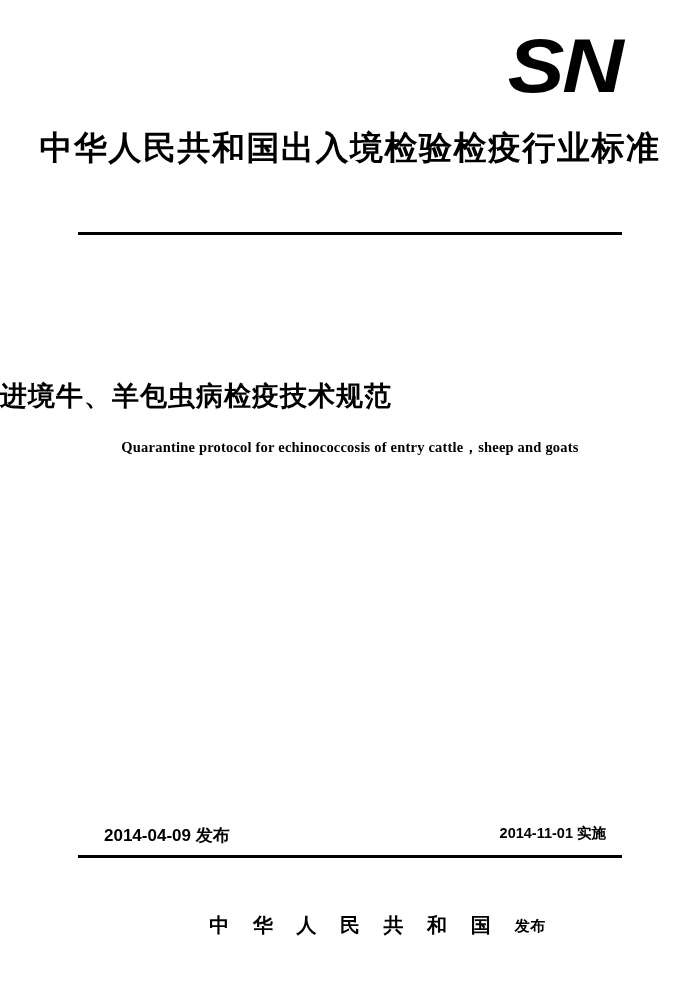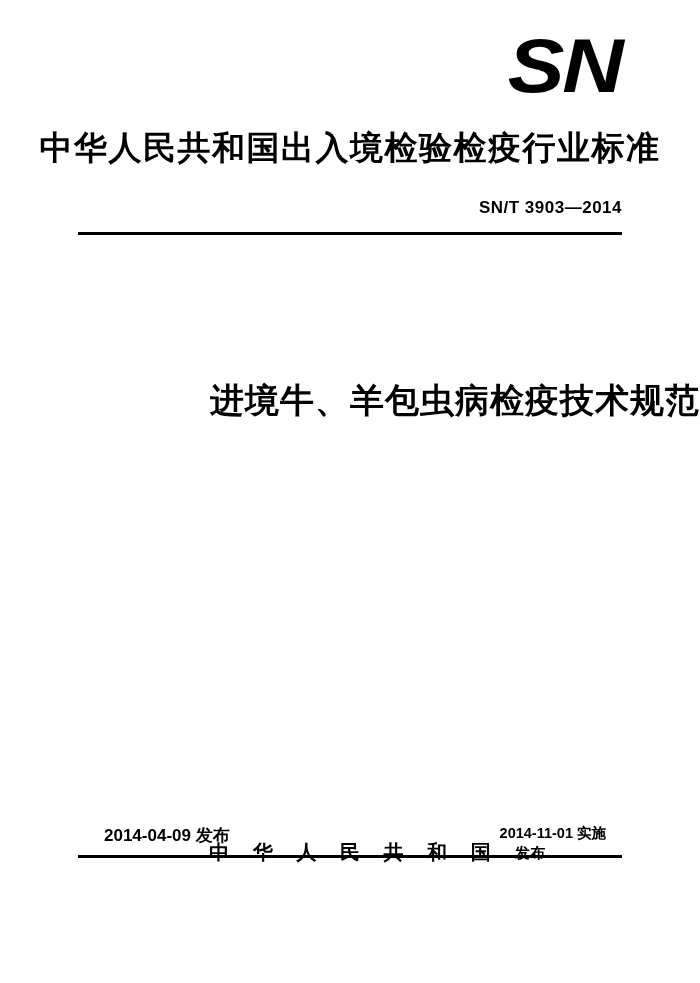--- a/index.html
+++ b/index.html
@@ -79,23 +79,23 @@
     top: 855px;
     height: 3px;
     background: #000;
   }
 
   
   .doc-title-cn {
     position: absolute;
     left: 0; right: 0;
     top: 378px;
-    text-align: right;
+    text-align: left;
     font-family: "Liberation Sans", sans-serif;
-    font-size: 34px;
+    font-size: 27px;
     font-weight: bold;
     letter-spacing: 1px;
   }
   .doc-title-en {
     position: absolute;
     left: 0; right: 0;
     top: 438px;
     text-align: center;
     font-family: "Liberation Serif", serif;
     font-size: 14.5px;
@@ -118,21 +118,21 @@
     top: 824px;
     font-family: "Liberation Sans", sans-serif;
     font-size: 14.5px;
     font-weight: bold;
   }
 
   
   .publisher {
     position: absolute;
     left: 0; right: 0;
-    top: 840px;
+    top: 913px;
     text-align: center;
   }
   .publisher-inner {
     display: inline-block;
     position: relative;
     text-align: center;
   }
   .pub-line1 {
     font-family: "Liberation Sans", sans-serif;
     font-size: 20px;
@@ -160,26 +160,26 @@
 </style>
 </head>
 <body>
 
 <div class="page">
 
   <div class="sn-logo">SN</div>
 
   <div class="standard-org">中华人民共和国出入境检验检疫行业标准</div>
 
-  <div class="std-number">SN/T 3903—2014</div>
 
   <div class="rule-top"></div>
 
   <div class="doc-title-cn">进境牛、羊包虫病检疫技术规范</div>
 
+  <div class="doc-title-en">Quarantine protocol for echinococcosis of entry cattle，sheep and goats</div>
 
   <div class="rule-bottom"></div>
 
   <div class="date-issue">2014-04-09 发布</div>
   <div class="date-effective">2014-11-01 实施</div>
 
   <div class="publisher">
     <div class="publisher-inner">
       <div class="pub-line1">中 华 人 民 共 和 国</div>
       <div class="pub-publish">发布</div>

